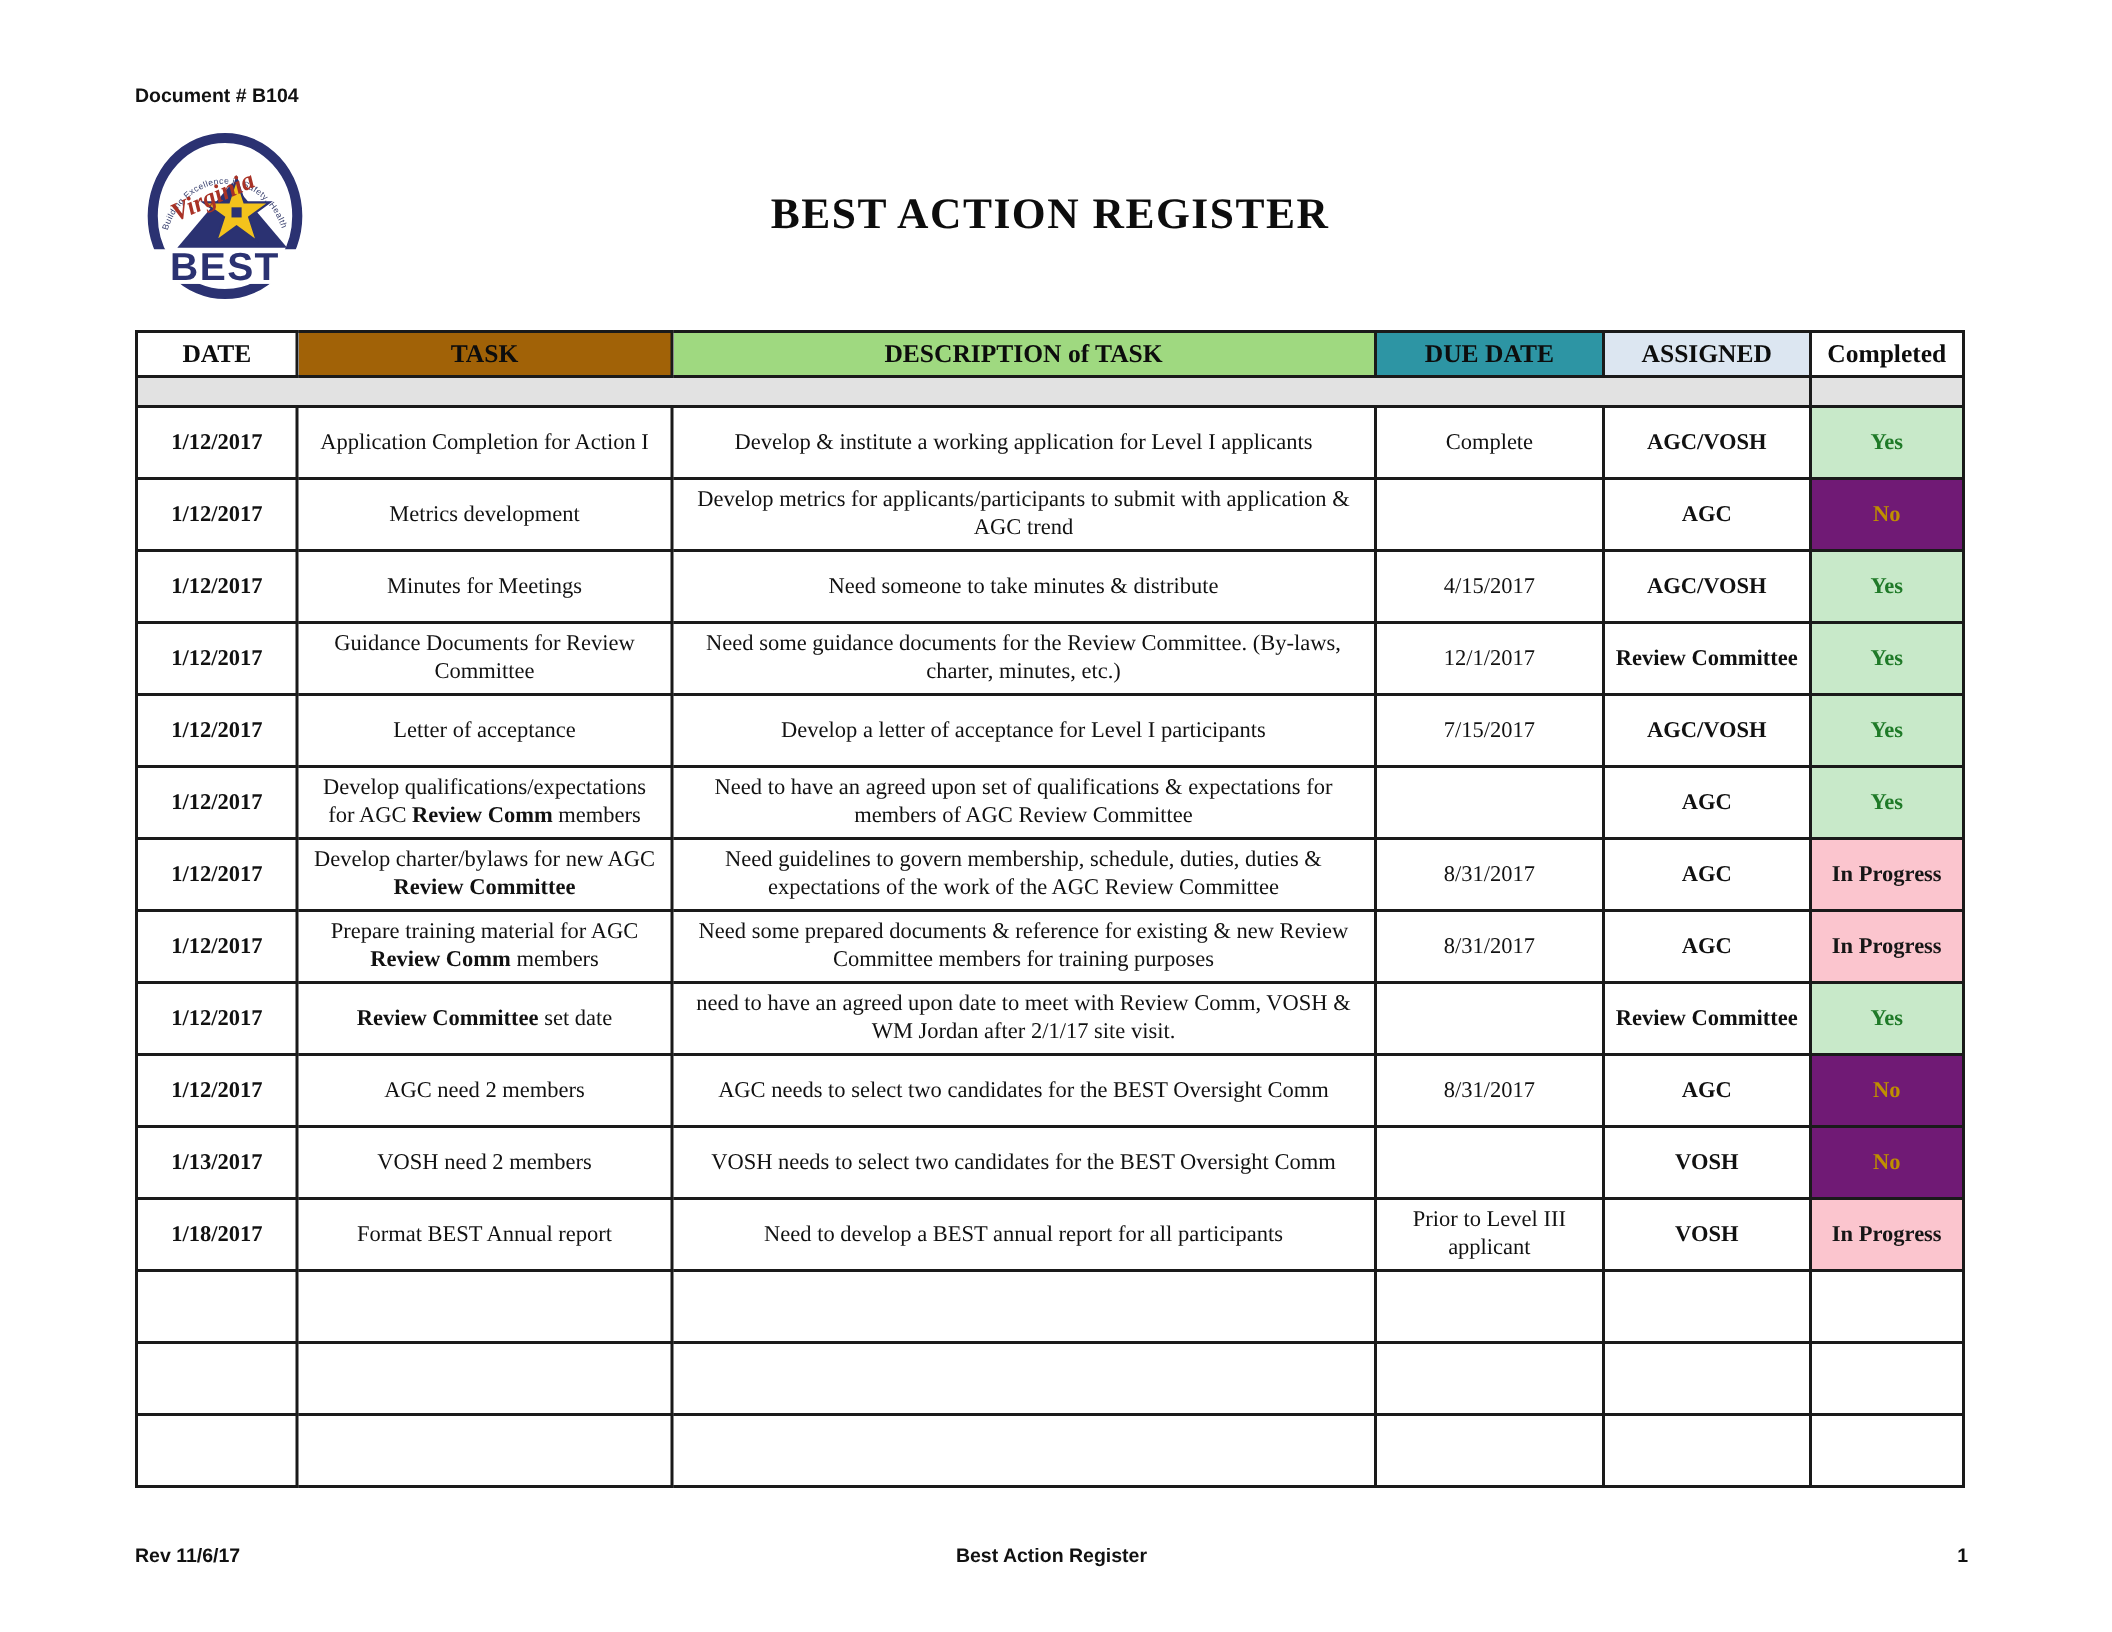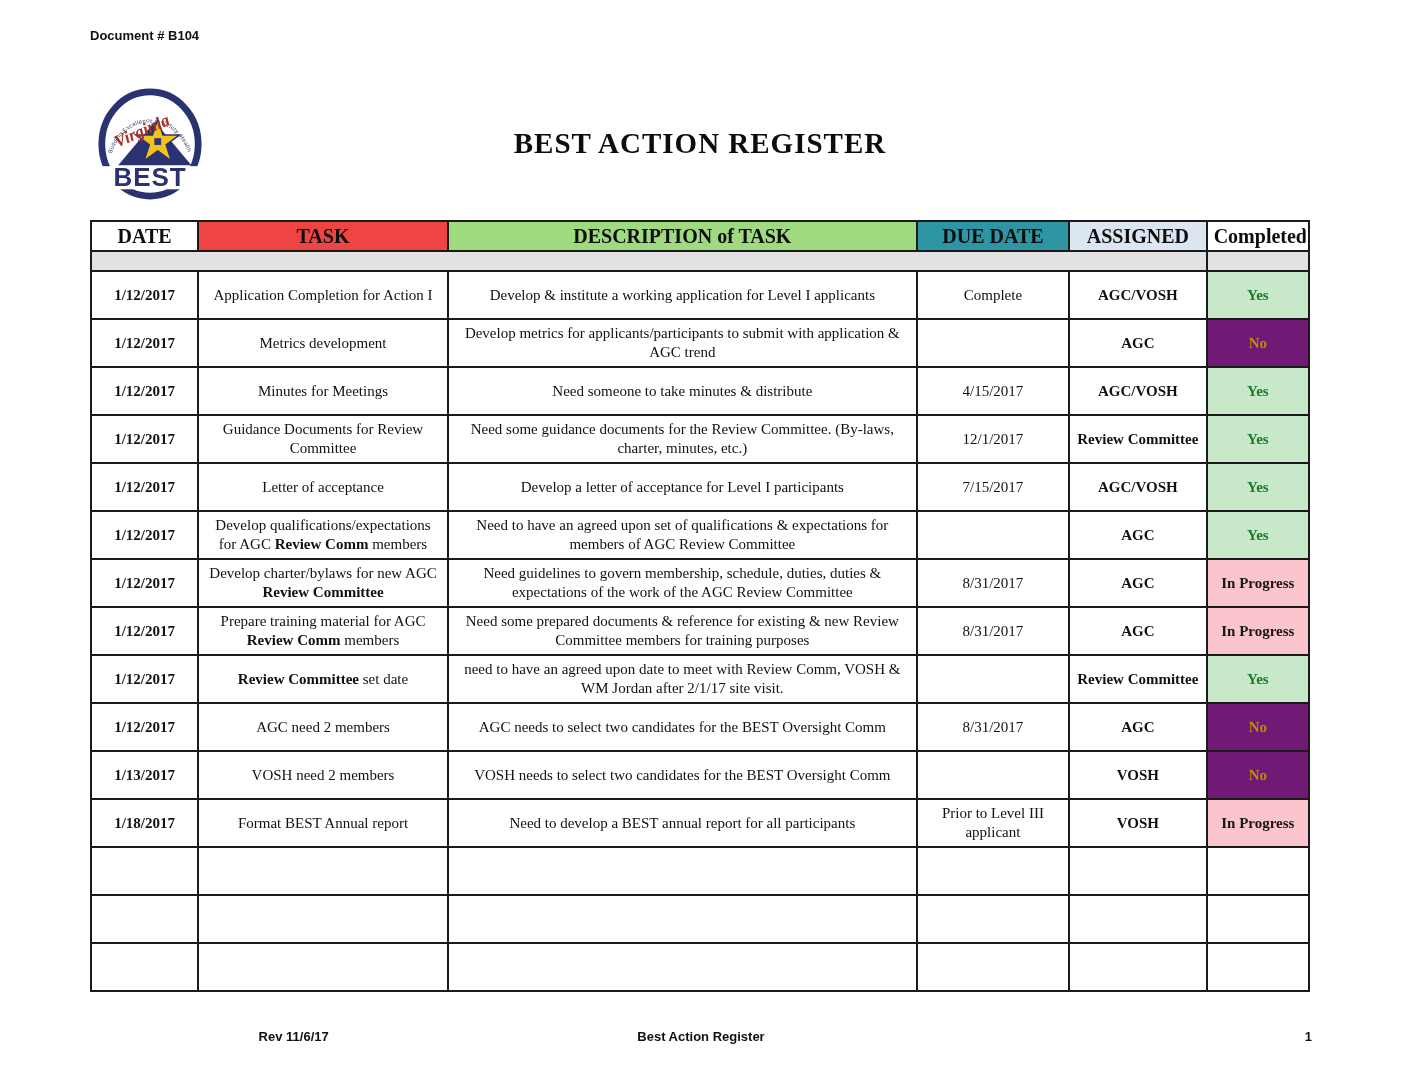--- a/index.html
+++ b/index.html
@@ -1,52 +1,52 @@
 <!DOCTYPE html>
 <html><head>
 <meta charset="utf-8">
 <style>
   html,body{margin:0;padding:0;background:#fff;}
   .page{position:relative;width:1408px;height:1088px;background:#ffffff;
         font-family:"Liberation Serif",serif;color:#111;overflow:hidden;}
 
-  .doc-number{position:absolute;left:90px;top:28px;
+  .doc-number{position:absolute;left:90px;top:56px;
         font-family:"Liberation Sans",sans-serif;font-weight:bold;font-size:13px;color:#111;}
 
   .logo{position:absolute;left:97px;top:86px;width:106px;height:116px;}
 
   .title{position:absolute;left:90px;top:127px;width:1220px;margin:0;text-align:center;
         font-size:29px;font-weight:bold;letter-spacing:1px;color:#0d0d0d;}
 
   table.register{position:absolute;left:90px;top:220px;width:1220px;
         border-collapse:collapse;table-layout:fixed;}
   .register th,.register td{border:2px solid #1a1a1a;padding:2px 6px;
         text-align:center;vertical-align:middle;overflow:hidden;}
-  .register th{font-size:20px;font-weight:bold;height:24px;color:#0d0d0d;}
+  .register th{font-size:17px;font-weight:bold;height:24px;color:#0d0d0d;}
   .h-date{background:#ffffff;}
-  .h-task{background:#ef4444;}
+  .h-task{background:#a16207;}
   .h-desc{background:#9FD980;}
   .h-due{background:#2D95A4;}
   .h-assigned{background:#DCE6F1;}
   .h-completed{background:#ffffff;border-radius:15px;}
 
   tr.spacer td{background:#E2E2E2;height:18px;padding:0;}
 
   tbody td{height:42px;font-size:15px;line-height:1.25;}
   .c-date{font-weight:bold;margin-left:48px;}
   .c-assigned{font-weight:bold;}
   .c-status{font-weight:bold;}
   .st-yes{background:#C8E9C9;color:#1F7A28;margin-top:32px;}
   .st-no{background:#701a75;color:#BF8F00;}
   .st-prog{background:#FBC5CE;color:#161616;}
 
   .footer{position:absolute;left:90px;top:1029px;width:1222px;display:flex;
         font-family:"Liberation Sans",sans-serif;font-weight:bold;font-size:13px;color:#111;}
   .footer span{flex:1;}
-  .footer .f-left{text-align:center;}
+  .footer .f-left{text-align:left;}
   .footer .f-center{text-align:center;}
   .footer .f-right{text-align:right;}
 </style>
 </head>
 <body>
 
 <div class="page">
 
   <div class="doc-number">Document # B104</div>
 

